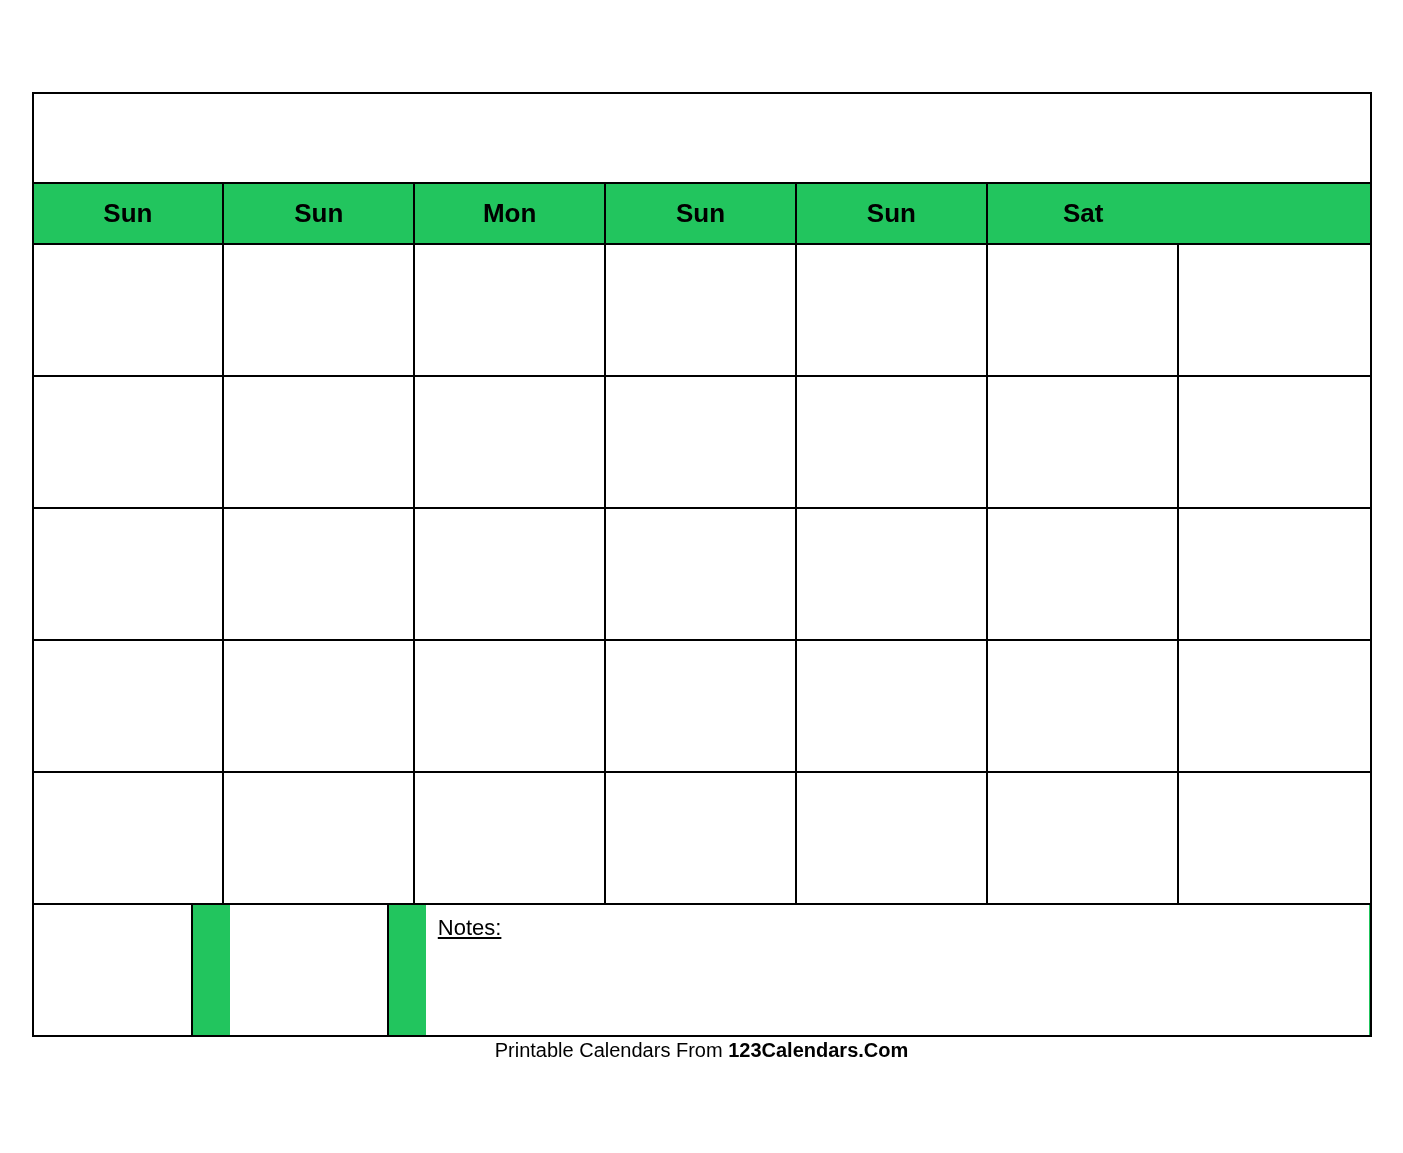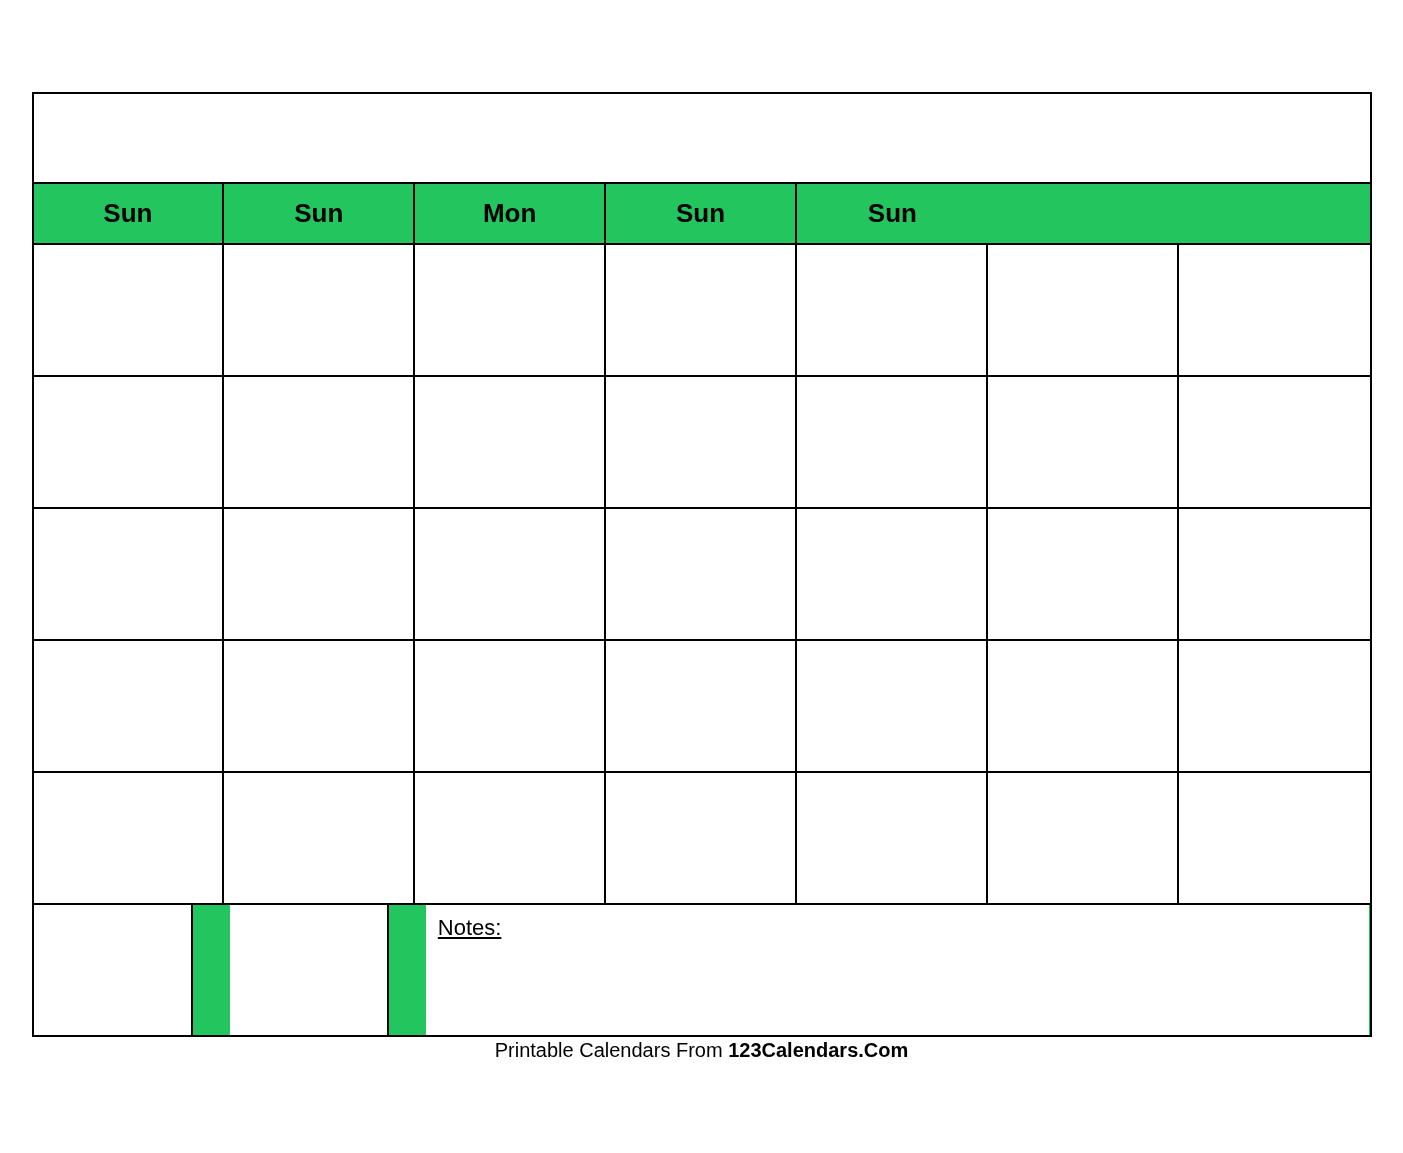--- a/index.html
+++ b/index.html
@@ -119,20 +119,21 @@
 <div class="calendar-wrapper">
 
   <div class="calendar-title-row"></div>
 
   <div class="calendar-header">
     <div class="calendar-header-cell">Sun</div>
     <div class="calendar-header-cell">Sun</div>
     <div class="calendar-header-cell">Mon</div>
     <div class="calendar-header-cell">Sun</div>
     <div class="calendar-header-cell">Sun</div>
+    <div class="calendar-header-cell">Sat</div>
   </div>
 
   <div class="calendar-body">
 
     <div class="calendar-row">
       <div class="calendar-cell"></div>
       <div class="calendar-cell"></div>
       <div class="calendar-cell"></div>
       <div class="calendar-cell"></div>
       <div class="calendar-cell"></div>

